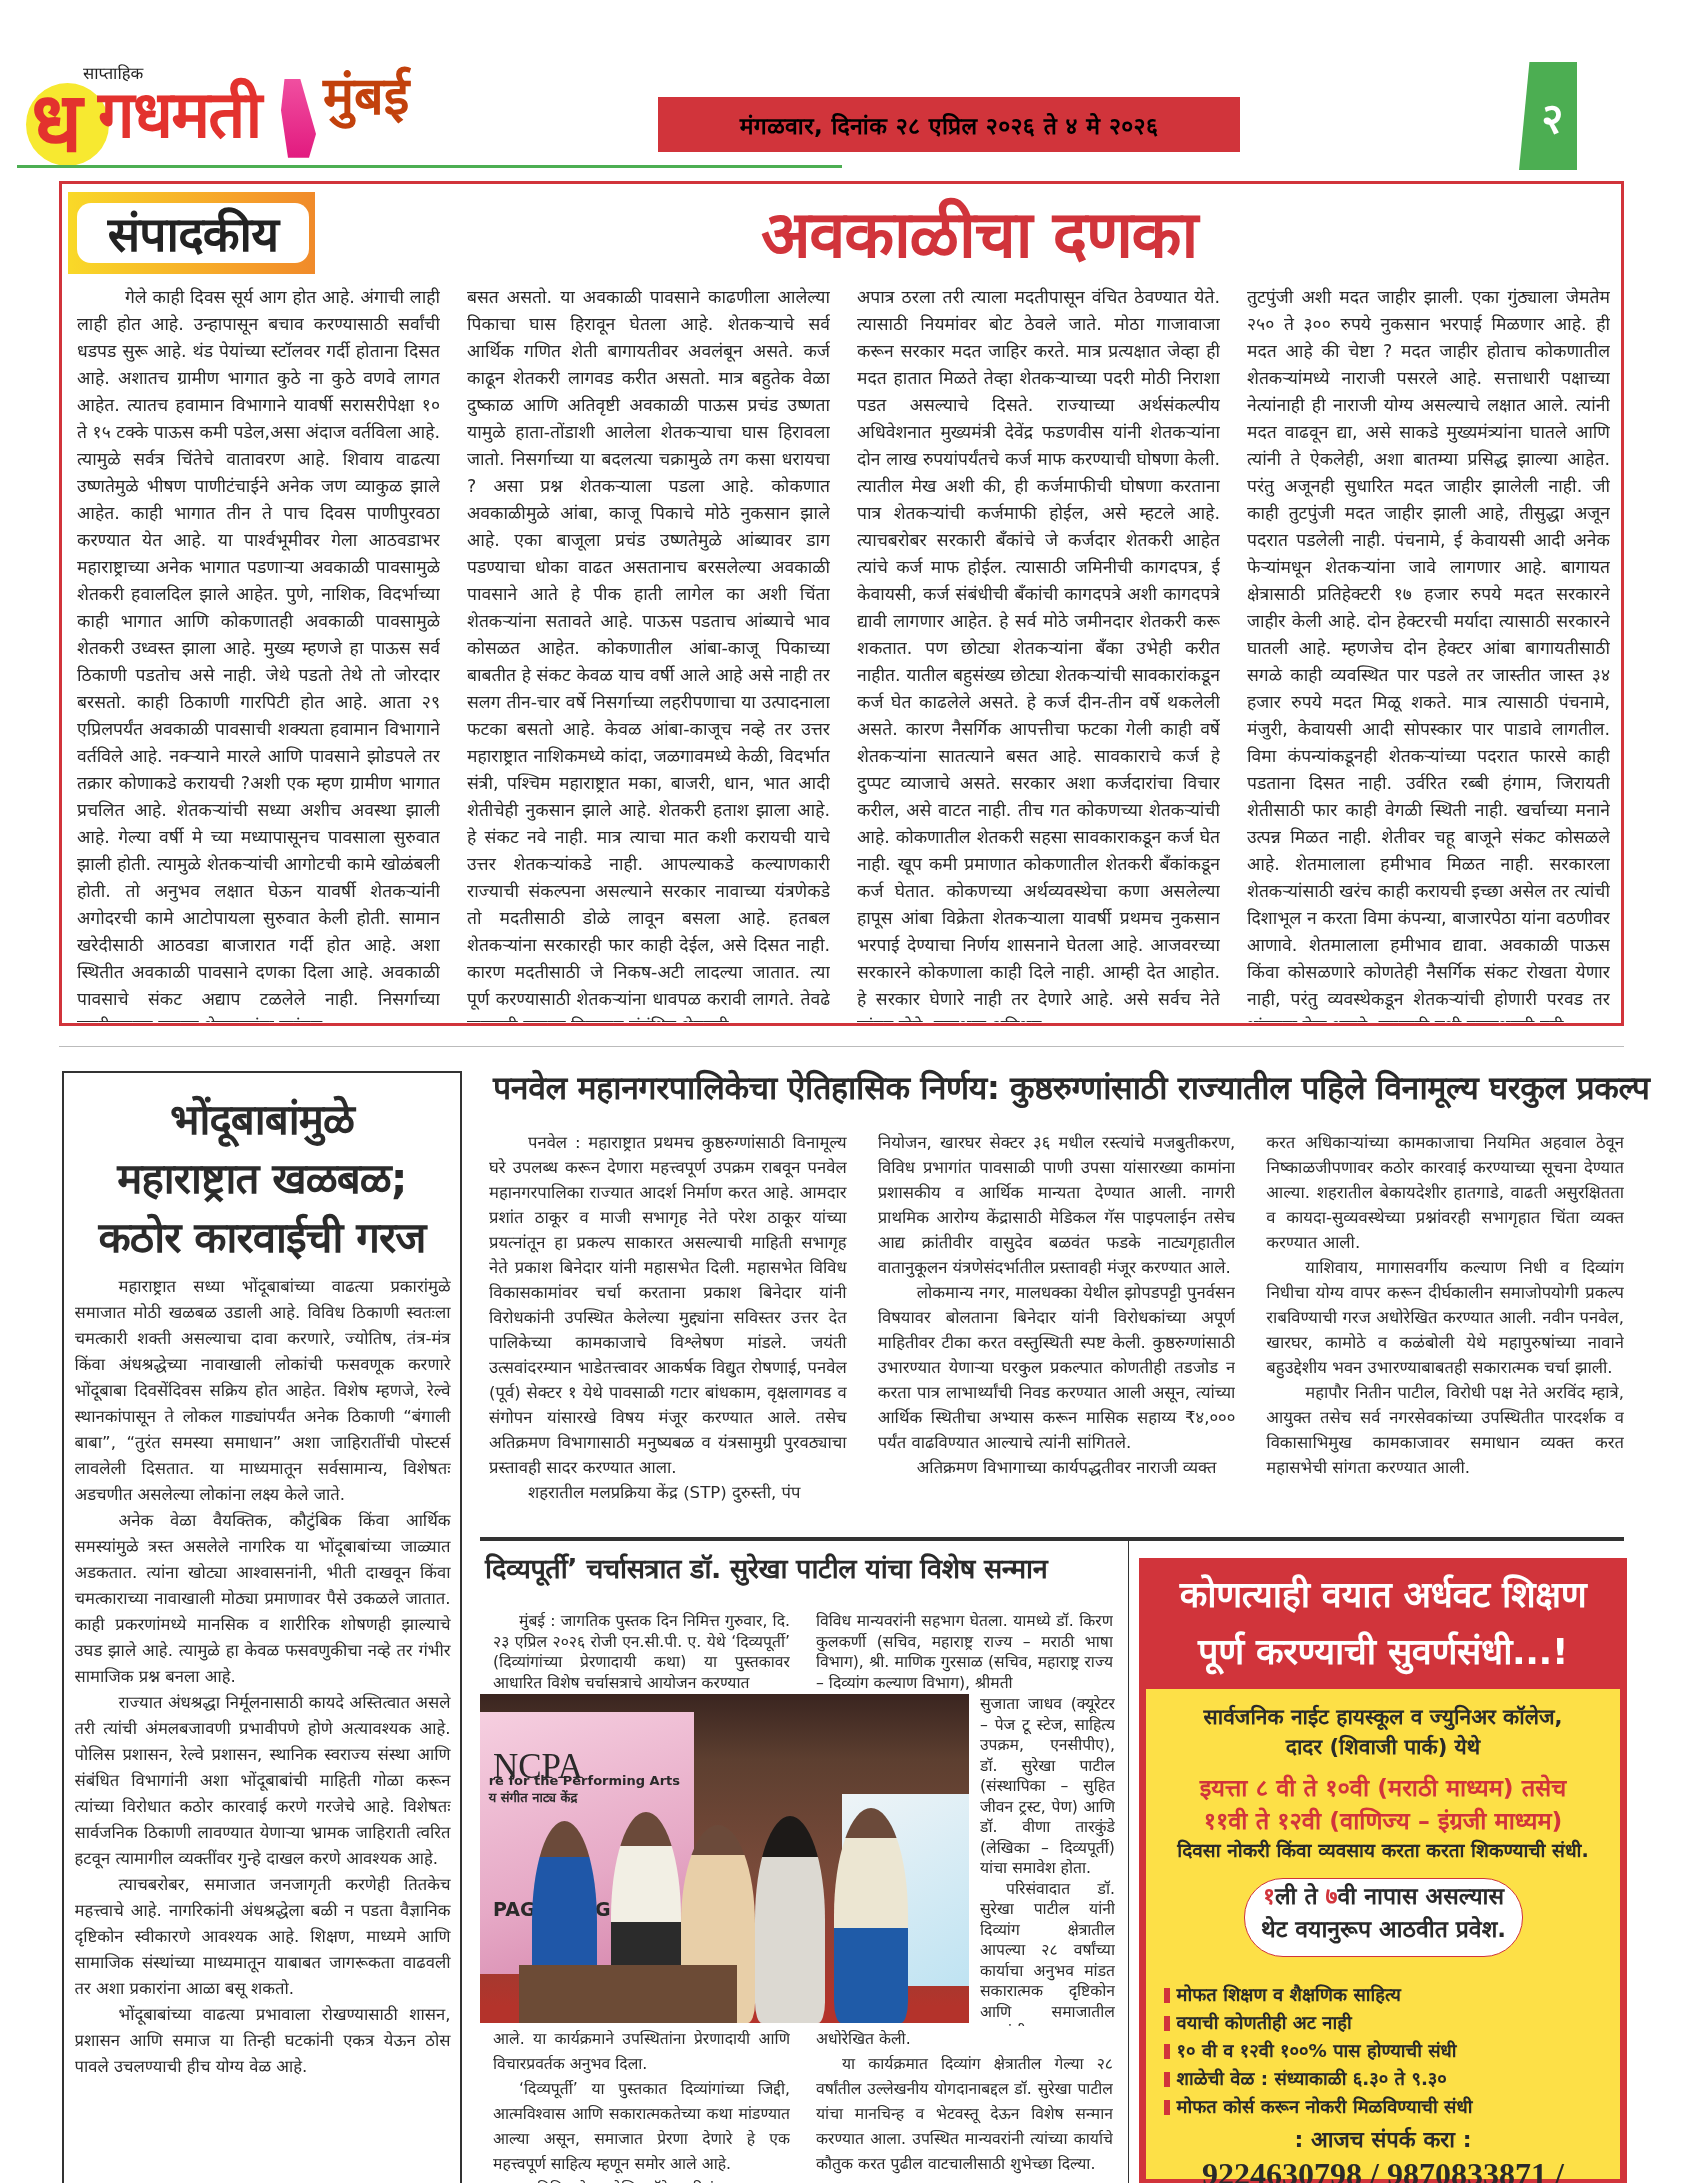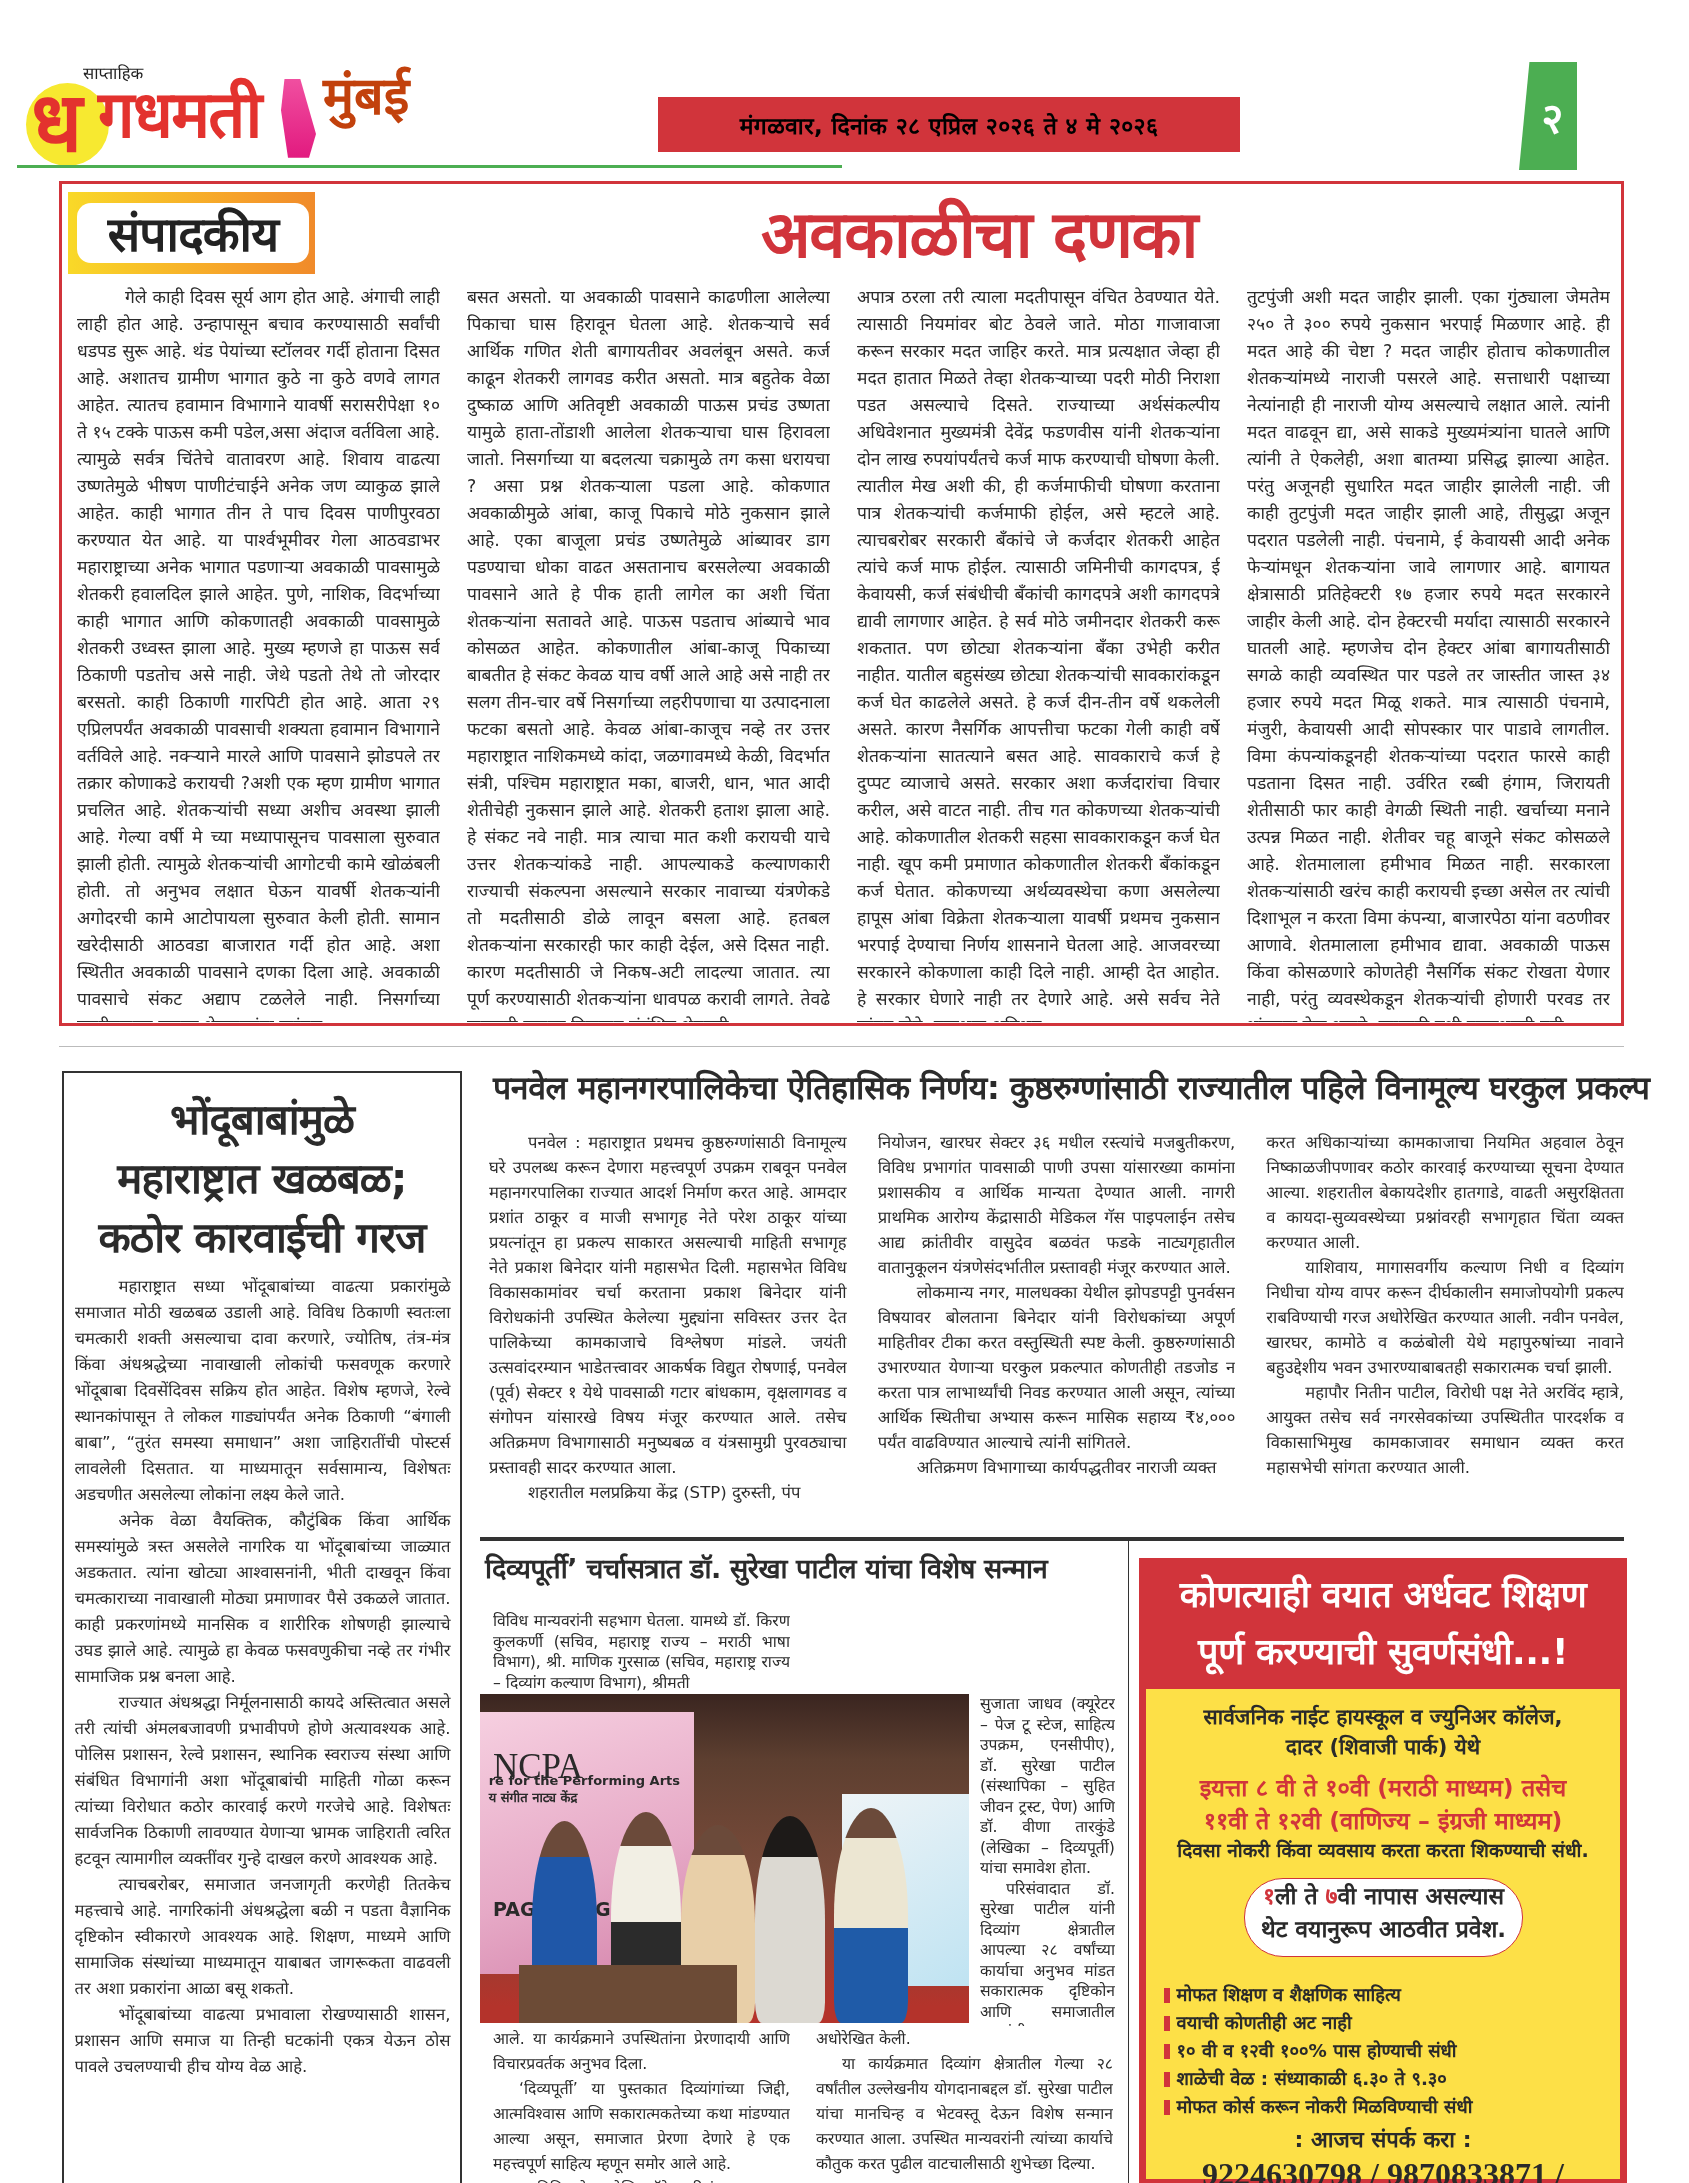--- a/index.html
+++ b/index.html
@@ -150,20 +150,23 @@
     <p>याशिवाय, मागासवर्गीय कल्याण निधी व दिव्यांग निधीचा योग्य वापर करून दीर्घकालीन समाजोपयोगी प्रकल्प राबविण्याची गरज अधोरेखित करण्यात आली. नवीन पनवेल, खारघर, कामोठे व कळंबोली येथे महापुरुषांच्या नावाने बहुउद्देशीय भवन उभारण्याबाबतही सकारात्मक चर्चा झाली.</p>
     <p>महापौर नितीन पाटील, विरोधी पक्ष नेते अरविंद म्हात्रे, आयुक्त तसेच सर्व नगरसेवकांच्या उपस्थितीत पारदर्शक व विकासाभिमुख कामकाजावर समाधान व्यक्त करत महासभेची सांगता करण्यात आली.</p>
   </div>
 </div>
 <div class="panvel-rule"></div>
 
 <h2 class="divya-head">दिव्यपूर्ती’ चर्चासत्रात डॉ. सुरेखा पाटील यांचा विशेष सन्मान</h2>
 <div class="divya-vrule"></div>
 <div class="divya-top">
   <div class="col">
+      <p>मुंबई : जागतिक पुस्तक दिन निमित्त गुरुवार, दि. २३ एप्रिल २०२६ रोजी एन.सी.पी. ए. येथे ‘दिव्यपूर्ती’ (दिव्यांगांच्या प्रेरणादायी कथा) या पुस्तकावर आधारित विशेष चर्चासत्राचे आयोजन करण्यात</p>
+    </div>
+  <div class="col">
       <p style="text-indent:0">विविध मान्यवरांनी सहभाग घेतला. यामध्ये डॉ. किरण कुलकर्णी (सचिव, महाराष्ट्र राज्य – मराठी भाषा विभाग), श्री. माणिक गुरसाळ (सचिव, महाराष्ट्र राज्य – दिव्यांग कल्याण विभाग), श्रीमती</p>
     </div>
 </div>
 
 <div class="photo">
   <div class="photo-backdrop">
     <div class="photo-ncpa">NCPA</div>
     <div class="photo-sub">
       <div>re for the Performing Arts</div>
       <div>य संगीत नाट्य केंद्र</div>

